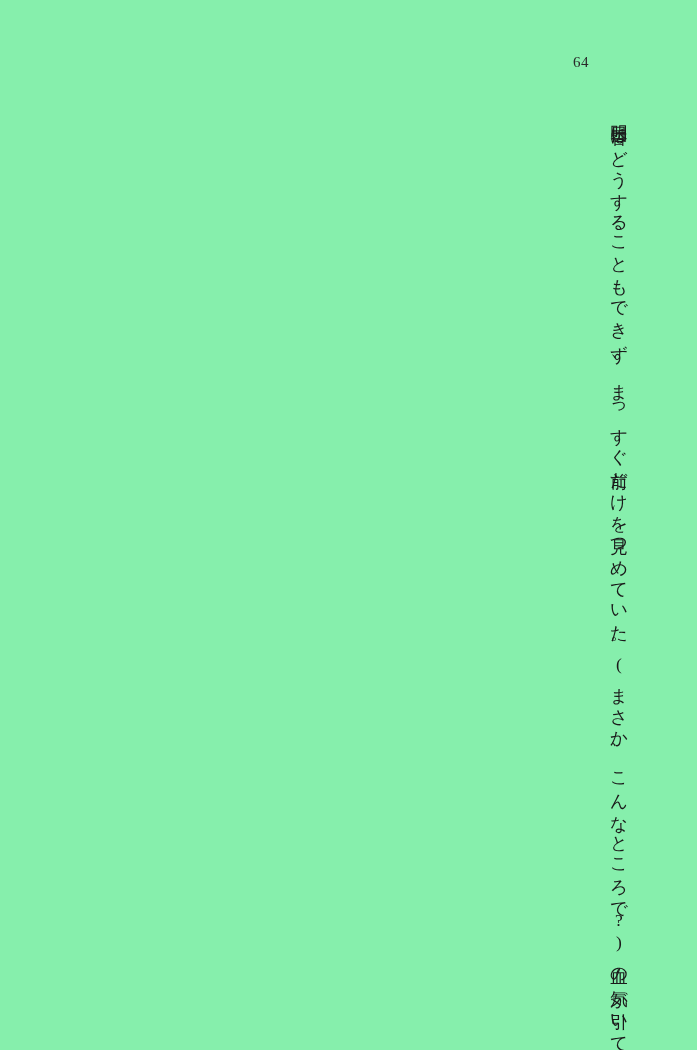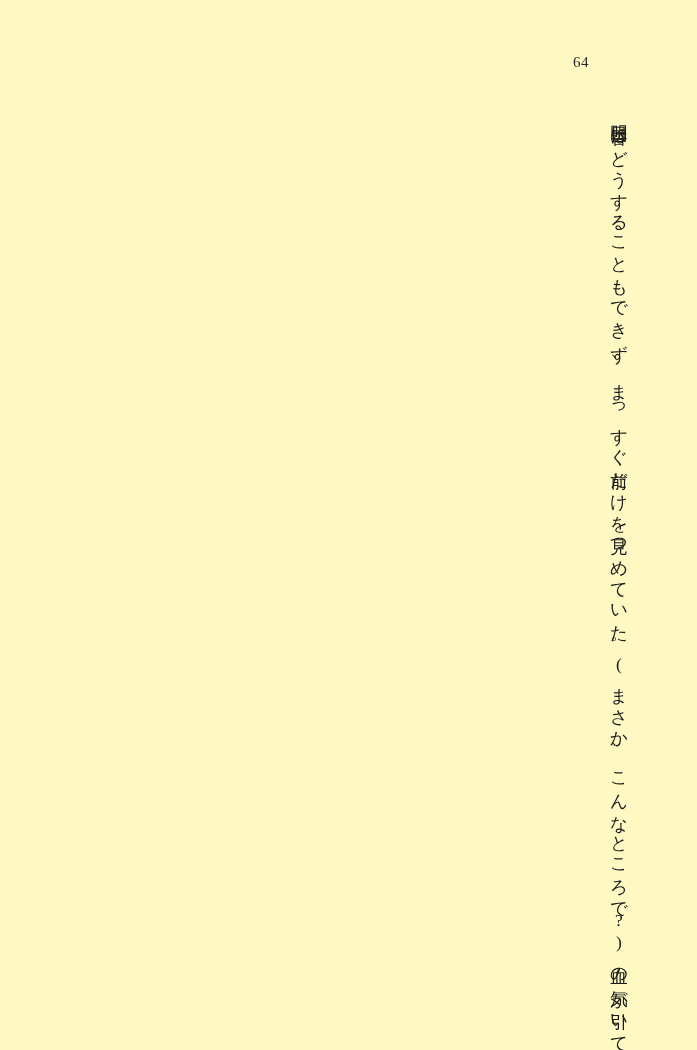--- a/index.html
+++ b/index.html
@@ -13,21 +13,21 @@
     overflow: hidden;
     font-family: "Liberation Serif", "DejaVu Serif", serif;
     color: #1a1a1a;
   }
 
   .page {
     position: relative;
     width: 697px;
     height: 1050px;
     box-sizing: border-box;
-    background: #fef9c3;
+    background: #86efac;
   }
 
   
   .page-number {
     position: absolute;
     top: 54px;
     right: 108px;
     font-size: 15px;
     letter-spacing: 0.5px;
     color: #2a2a2a;

